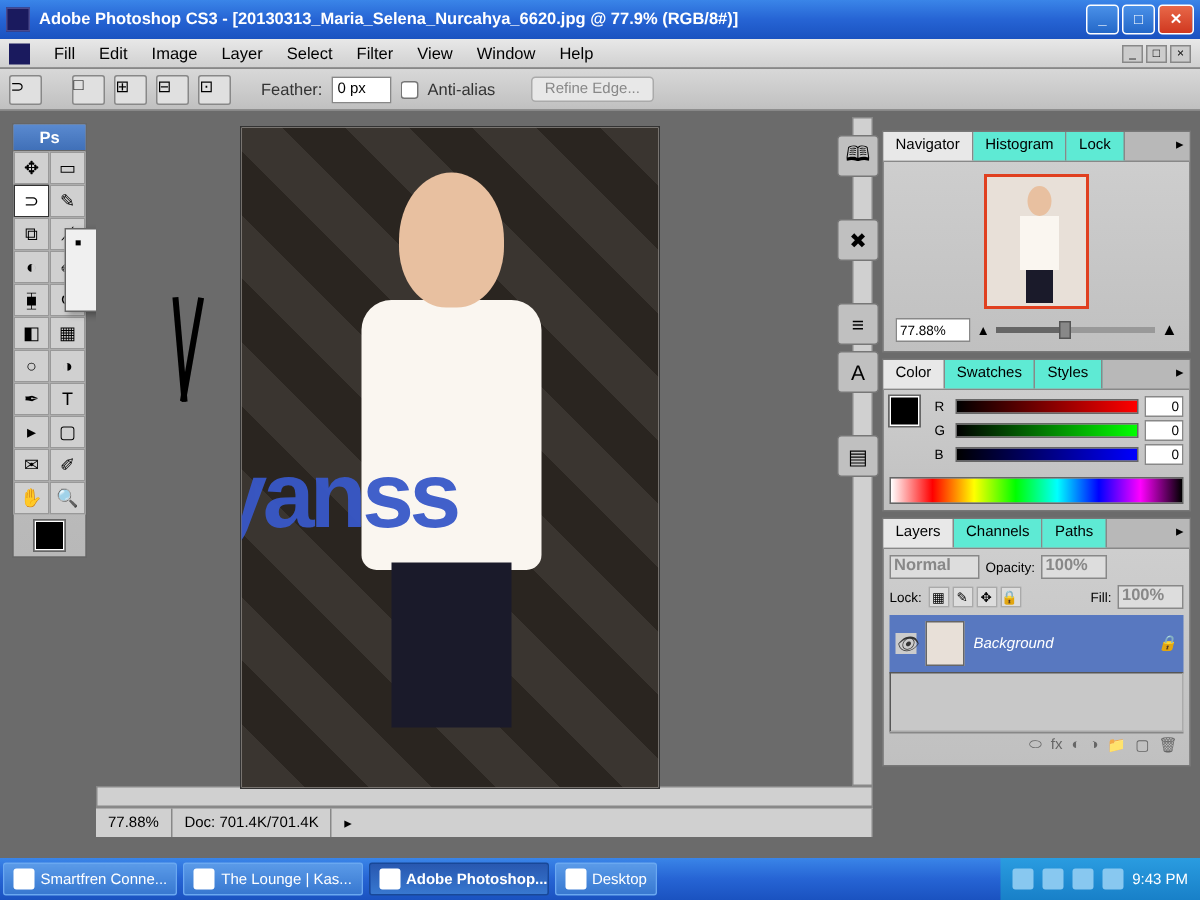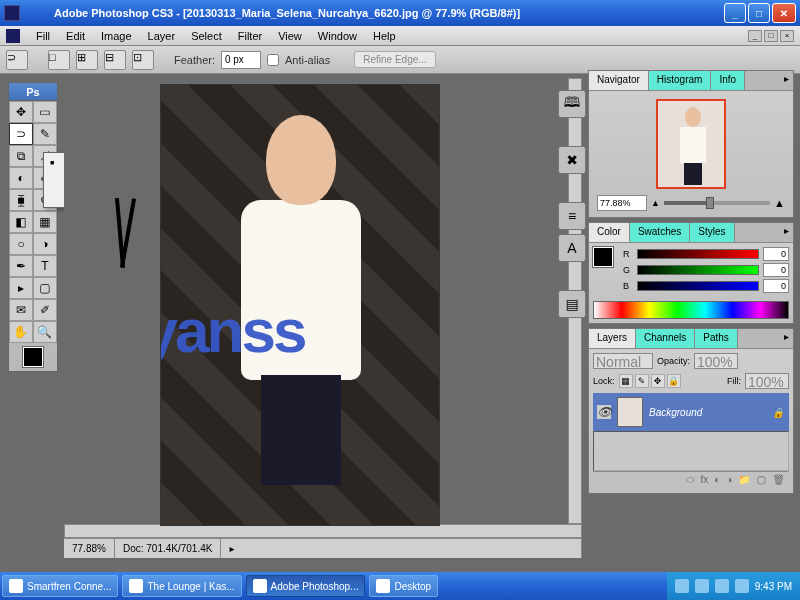--- a/index.html
+++ b/index.html
@@ -1,19 +1,19 @@
 <!DOCTYPE html>
 <html><head>
   <meta charset="utf-8">
   <style>
     * { margin: 0; padding: 0; box-sizing: border-box; font-family: Tahoma, sans-serif; }
     body { width: 800px; height: 600px; overflow: hidden; background: #6b6b6b; position: relative; }
     
     
-    .titlebar { height: 26px; background: linear-gradient(to bottom, #3a85e8, #2664d4, #1a52c0); display: flex; align-items: center; padding: 0 4px; color: white; font-size: 11px; font-weight: bold; gap: 28px; }
+    .titlebar { height: 26px; background: linear-gradient(to bottom, #3a85e8, #2664d4, #1a52c0); display: flex; align-items: center; padding: 0 4px; color: white; font-size: 11px; font-weight: bold; }
     .titlebar-icon { width: 16px; height: 16px; background: #1a1a5e; margin-right: 6px; border: 1px solid #4a4a8e; }
     .titlebar-text { flex: 1; }
     .titlebar-btns { display: flex; gap: 2px; }
     .titlebar-btn { width: 22px; height: 20px; border: 1px solid #fff; border-radius: 3px; display: flex; align-items: center; justify-content: center; font-size: 10px; font-weight: bold; }
     .min-btn { background: linear-gradient(to bottom, #4a90e8, #2468c8); }
     .max-btn { background: linear-gradient(to bottom, #4a90e8, #2468c8); }
     .close-btn { background: linear-gradient(to bottom, #e86848, #d03820); width: 24px; }
     
     
     .menubar { height: 20px; background: linear-gradient(to bottom, #e8e8e8, #d0d0d0); display: flex; align-items: center; padding: 0 6px; font-size: 11px; border-bottom: 1px solid #888; }
@@ -57,21 +57,21 @@
     .legs { width: 80px; height: 110px; background: #1a1a2a; margin: -5px auto 0; }
     .watermark { position: absolute; left: -70px; top: 210px; font-size: 62px; font-weight: 900; color: #3858c8; opacity: 0.95; letter-spacing: -3px; font-family: Arial Black, sans-serif; }
     .arrow-mark { position: absolute; left: 48px; top: 120px; width: 20px; height: 80px; pointer-events: none; }
     .arrow-mark::before { content: ""; position: absolute; left: 6px; top: 0; width: 4px; height: 70px; background: #000; transform: rotate(-5deg); }
     .arrow-mark::after { content: ""; position: absolute; left: 14px; top: 0; width: 4px; height: 70px; background: #000; transform: rotate(10deg); }
     
     .status-bar { position: absolute; bottom: 0; left: 0; right: 0; height: 20px; background: #d0d0d0; border-top: 1px solid #888; display: flex; align-items: center; font-size: 10px; }
     .status-cell { border-right: 1px solid #888; padding: 0 8px; height: 100%; display: flex; align-items: center; }
     
     
-    .right-panels { position: absolute; right: 6px; top: 70px; width: 206px; }
+    .right-panels { position: absolute; right: 6px; top: 87px; width: 206px; }
     .dock-strip { position: absolute; right: 212px; top: 82px; width: 30px; }
     .dock-btn { width: 28px; height: 28px; background: #c0c0c0; border: 1px solid #777; margin-bottom: 4px; border-radius: 3px; display:flex; align-items:center; justify-content:center; font-size:14px; }
     
     .panel { background: linear-gradient(to bottom, #d0d0d0, #c0c0c0); border: 1px solid #777; margin-bottom: 4px; }
     .panel-tabs { height: 20px; background: #b8b8b8; display: flex; border-bottom: 1px solid #888; font-size: 10px; }
     .panel-tab { padding: 3px 8px; border-right: 1px solid #888; background: #5eead4; }
     .panel-tab.active { background: #e8e8e8; }
     .panel-close { margin-left: auto; padding: 2px 4px; }
     .panel-body { padding: 4px; }
     
@@ -89,33 +89,33 @@
     .color-row { display: flex; align-items: center; gap: 4px; margin-bottom: 2px; }
     .color-label { width: 10px; font-size: 9px; }
     .color-slider { flex: 1; height: 10px; border: 1px solid #666; }
     .r-slider { background: linear-gradient(to right, #000, #f00); }
     .g-slider { background: linear-gradient(to right, #000, #0f0); }
     .b-slider { background: linear-gradient(to right, #000, #00f); }
     .color-val { width: 26px; height: 14px; border: 1px solid #888; background: #fff; font-size: 9px; text-align: right; padding-right: 2px; }
     .spectrum { height: 18px; background: linear-gradient(to right, #fff, #f00, #ff0, #0f0, #0ff, #00f, #f0f, #000); margin-top: 6px; border: 1px solid #666; }
     
     .layer-controls { display: flex; gap: 4px; font-size: 9px; margin-bottom: 4px; align-items: center; }
-    .layer-select { width: 60px; height: 16px; border: 1px solid #888; background: #ddd; font-size: 14px; color: #888; padding:0 2px; }
+    .layer-select { width: 60px; height: 16px; border: 1px solid #888; background: #ddd; font-size: 11px; color: #888; padding:0 2px;font-weight:bold; }
     .layer-item { display: flex; align-items: center; padding: 4px; background: #5878c0; color: #fff; font-size: 10px; font-style: italic; }
     .layer-eye { width: 14px; margin-right: 6px; font-size: 12px; color: #333; background: #ccc; text-align:center; }
     .layer-thumb { width: 26px; height: 30px; background: #e8e0d8; border: 1px solid #666; margin-right: 6px; }
     .layer-lock { margin-left: auto; }
     .layer-footer { height: 18px; border-top: 1px solid #888; display: flex; justify-content: flex-end; gap: 6px; padding: 2px 4px; font-size: 10px; color: #666; }
     
     
     .taskbar { position: absolute; bottom: 0; left: 0; right: 0; height: 28px; background: linear-gradient(to bottom, #3a85e8, #2664d4, #1a52c0); display: flex; align-items: center; }
     .start-btn { height: 28px; padding: 0 16px 0 8px; background: linear-gradient(to bottom, #5eb850, #3e9830, #2e7820); color: #fff; font-size: 13px; font-style: italic; font-weight: bold; display: flex; align-items: center; border-radius: 0 12px 12px 0; }
     .start-icon { width: 16px; height: 16px; margin-right: 4px; background: radial-gradient(circle, #f04020 0 25%, #5eb850 25% 50%, #3a85e8 50% 75%, #f0c020 75%); border-radius: 2px; }
     .task-item { height: 22px; margin: 0 2px; padding: 0 6px; background: linear-gradient(to bottom, #5a9ae8, #3878d0); border: 1px solid #6aa8f0; border-radius: 2px; color: #fff; font-size: 10px; display: flex; align-items: center; max-width: 120px; overflow: hidden; white-space: nowrap; }
-    .task-item.active { background: linear-gradient(to bottom, #2858b0, #3878d0); border: 1px solid #184898; }
+    .task-item.active { background: linear-gradient(to bottom, #2858b0, #3878d0); border: 1px solid #184898; font-weight: bold; }
     .task-icon { width: 14px; height: 14px; margin-right: 4px; background: #fff; border-radius: 2px; flex-shrink:0; }
     .tray { margin-left: auto; padding: 0 8px; background: linear-gradient(to bottom, #2a9ce0, #1880c8); height: 28px; display: flex; align-items: center; gap: 6px; color: #fff; font-size: 10px; }
     .tray-icon { width: 14px; height: 14px; background: #88c8f0; border-radius: 2px; }
     
     .hscroll { position:absolute; bottom:20px; left:0; right:0; height:14px; background:#d0d0d0; border:1px solid #888; }
     .vscroll { position:absolute; right:0; top:0; bottom:34px; width:14px; background:#d0d0d0; border:1px solid #888; }
     
     .lock-icons { display:flex; gap:2px; }
     .lock-icons span { width:14px; height:14px; border:1px solid #aaa; background:#ddd; font-size:9px; display:flex; align-items:center; justify-content:center; }
   </style>
@@ -248,21 +248,21 @@
   <div style="height:24px"></div>
   <div class="dock-btn">▤</div>
 </div>
 
 <div class="right-panels">
 
   <div class="panel">
     <div class="panel-tabs">
       <div class="panel-tab active">Navigator</div>
       <div class="panel-tab">Histogram</div>
-      <div class="panel-tab">Info</div>
+      <div class="panel-tab">Lock</div>
       <div class="panel-close">▸</div>
     </div>
     <div class="panel-body">
       <div class="nav-thumb">
         <div class="nav-person">
             <div class="nav-head"></div>
             <div class="nav-torso"></div>
             <div class="nav-legs"></div>
           </div>
       </div>

